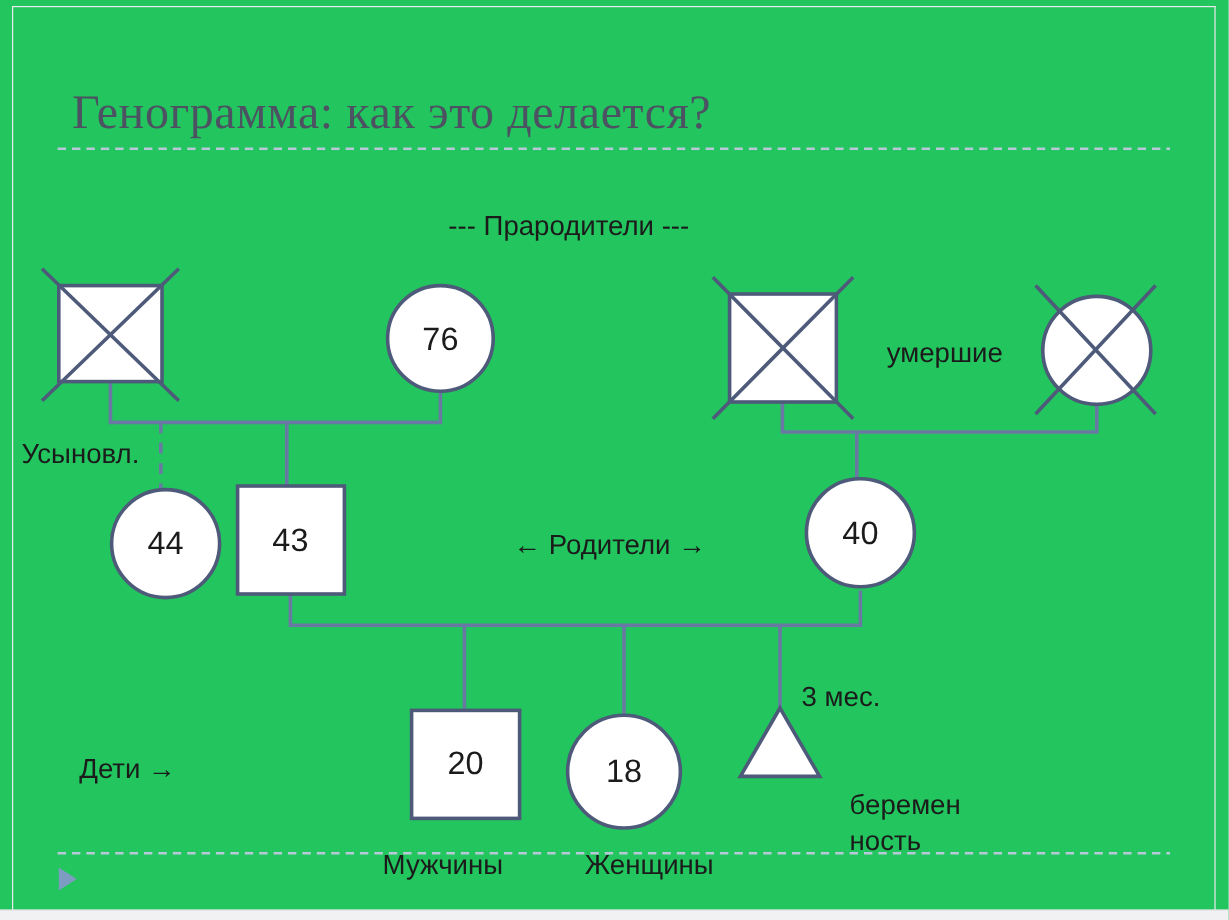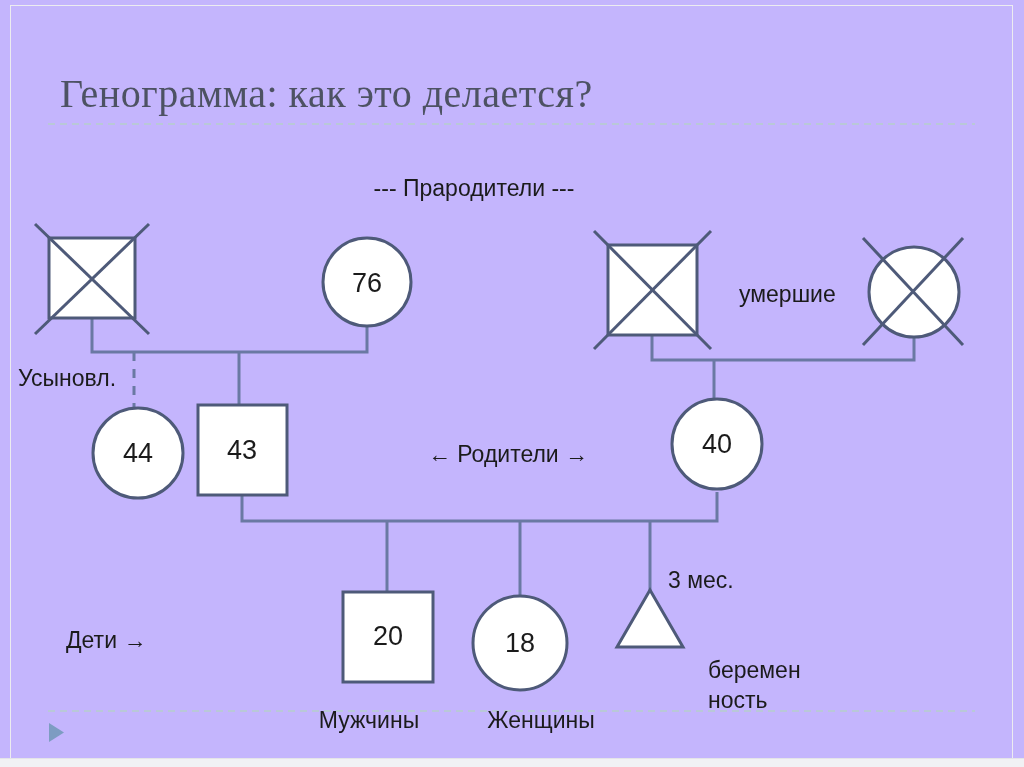--- a/index.html
+++ b/index.html
@@ -1,19 +1,19 @@
 <!DOCTYPE html>
 <html style="--title-color: #4d5263; --shape-stroke: #4e5a79; --connector: #6a79a3; --rule-color: #b9c8d8; --label-color: #1b1b1b; --marker-color: #7d9cc2;"><head>
 <meta charset="utf-8">
 <style>
   html,body{margin:0;padding:0;background:#fff;}
   .slide{
     position:relative;
     width:1024px;height:767px;
-    background:#c4b5fd;
+    background:#22c55e;
     overflow:hidden;
     font-family:"Liberation Sans",sans-serif;
   }
   
   .edge{position:absolute;background:#ececf0;}
   .edge-top{left:10px;top:5px;width:1003px;height:1px;}
   .edge-left{left:10px;top:5px;width:1px;height:762px;}
   .edge-right{left:1012px;top:5px;width:1px;height:762px;}
   .bottom-band{position:absolute;left:0;top:758px;width:1024px;height:9px;background:#f1f1f4;border-top:1px solid #e4e4e9;}
   .page-title{

